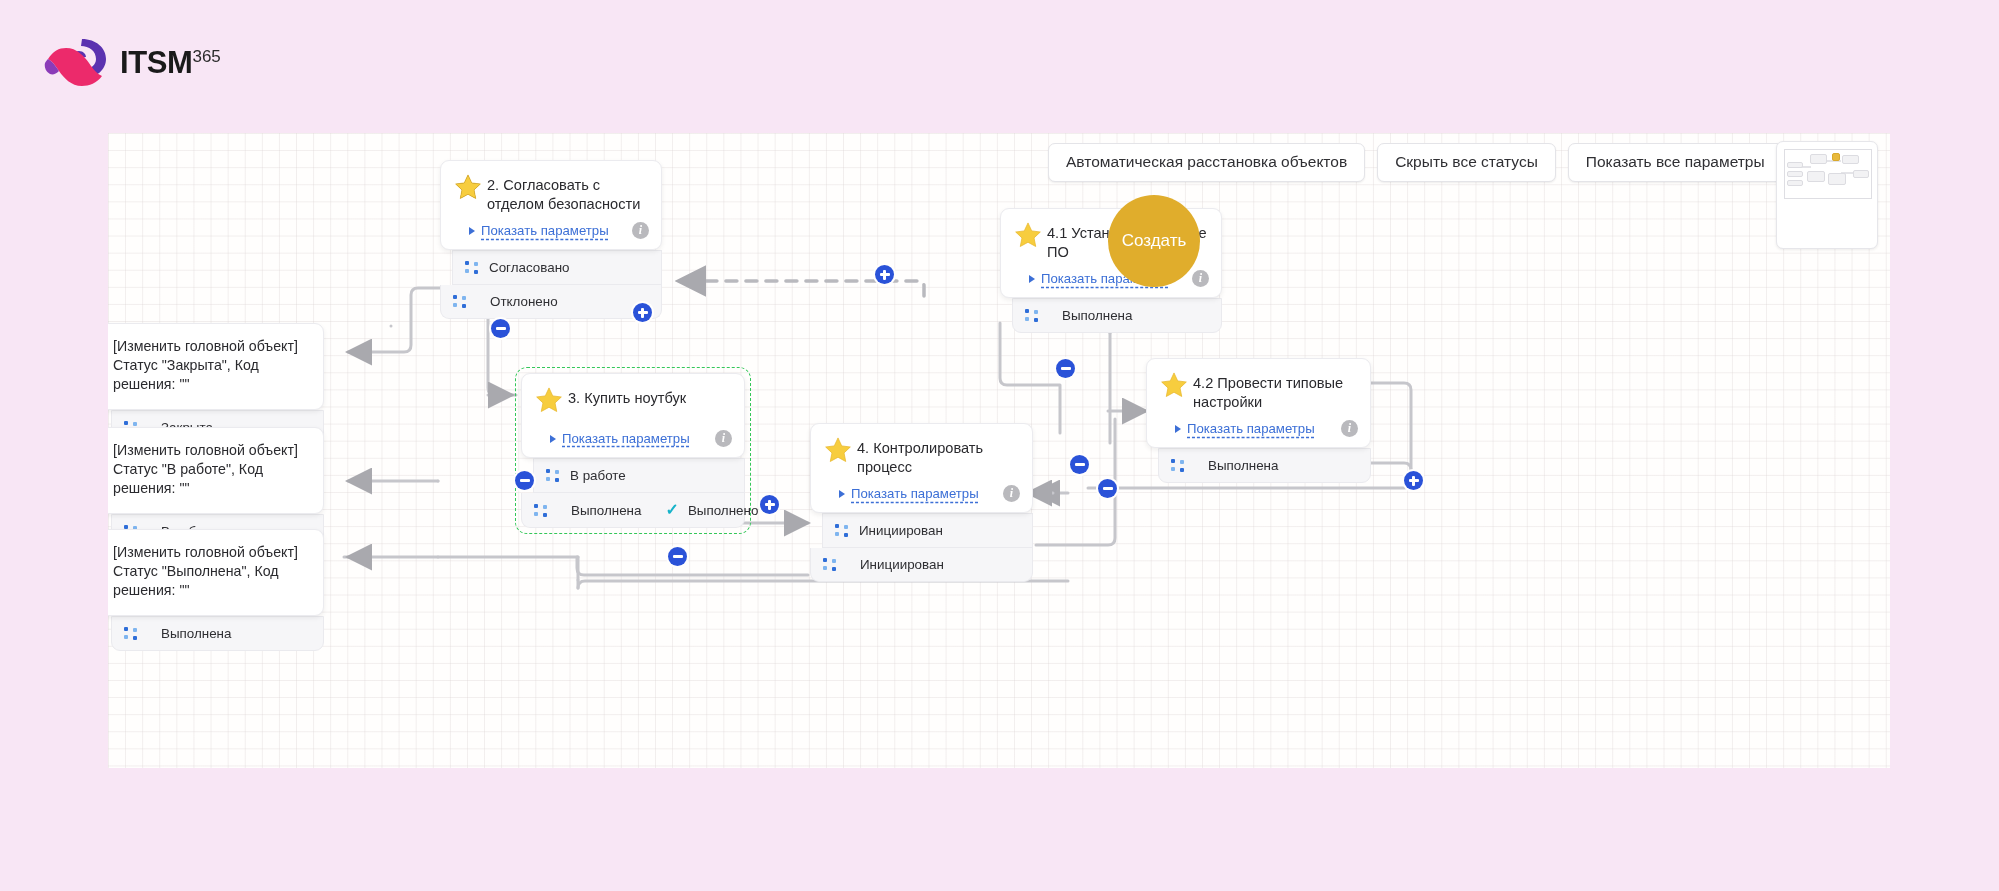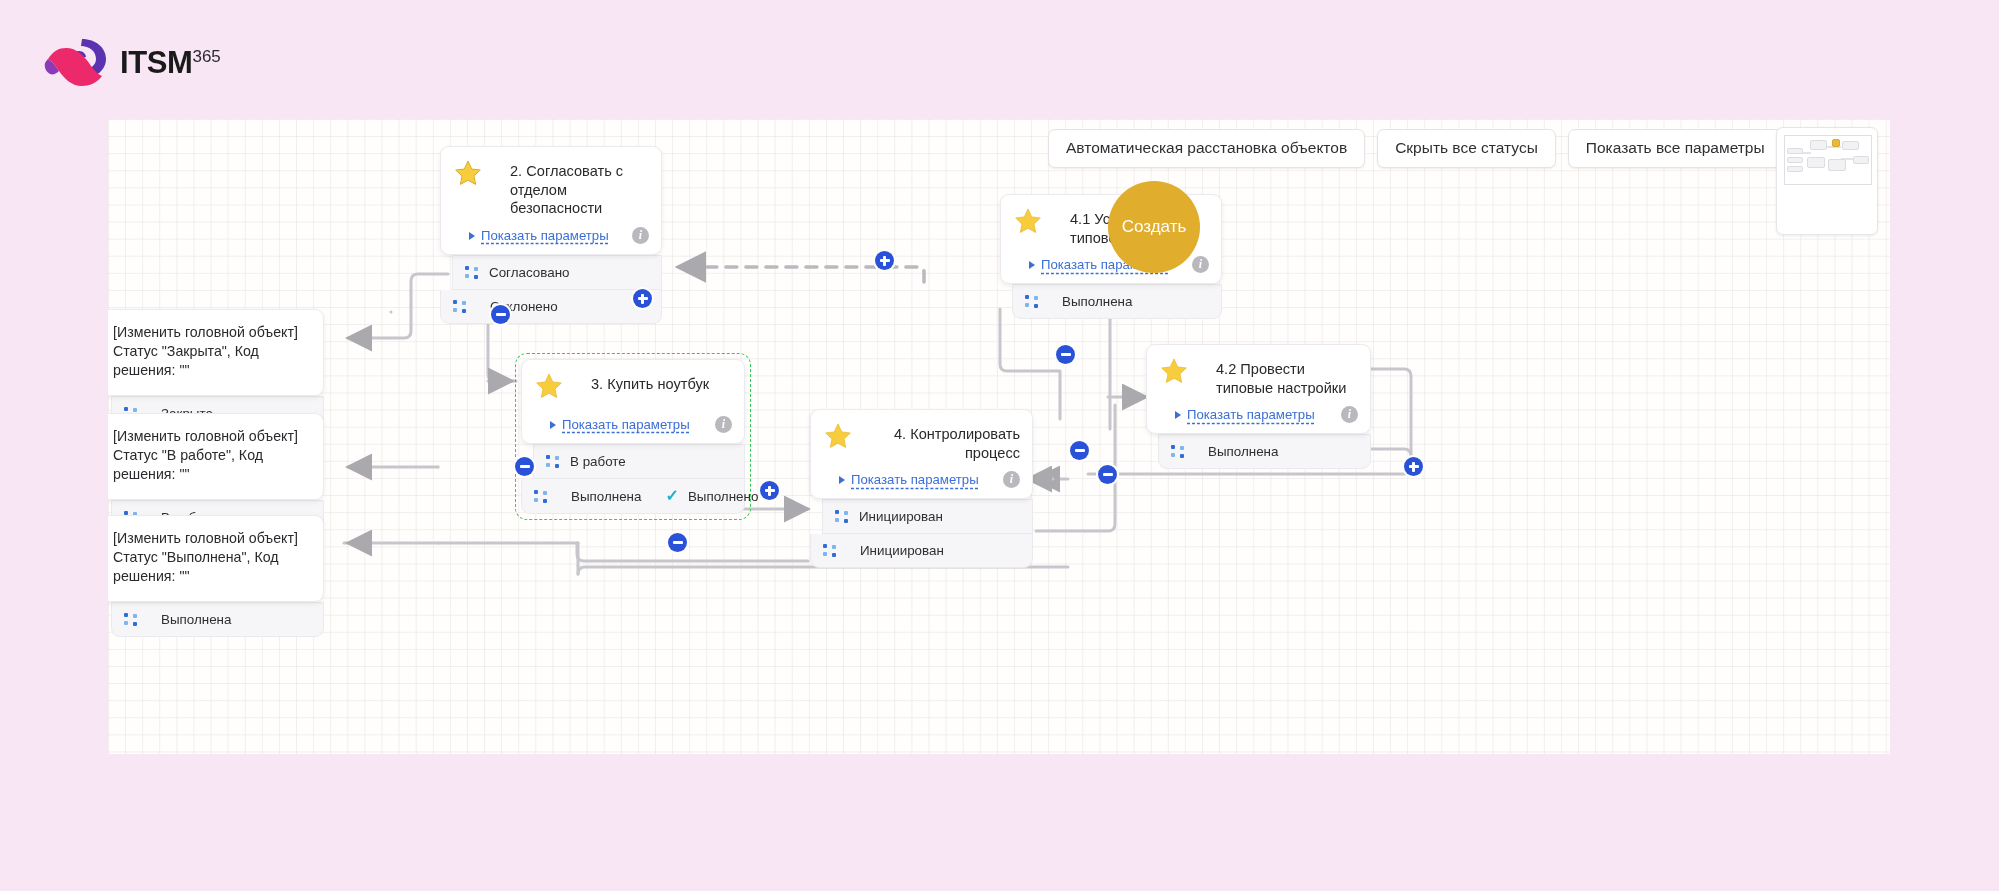--- a/index.html
+++ b/index.html
@@ -13,21 +13,21 @@
   #page { position: relative; width: 1999px; height: 891px; background: #f8e6f5; }
 
   
   .logo-wrap { position: absolute; left: 44px; top: 36px; display: flex; align-items: center; gap: 10px; }
   .logo-mark { width: 66px; height: 52px; position: relative; }
   .logo-text { font-size: 31px; font-weight: 700; color: #1a1a1a; letter-spacing: -0.4px; line-height: 1; }
   .logo-text sup { font-size: 17px; font-weight: 400; color: #2b2b2b; vertical-align: super; letter-spacing: 0; }
 
   
   .canvas {
-    position: absolute; left: 108px; top: 119px; width: 1782px; height: 635px;
+    position: absolute; left: 108px; top: 133px; width: 1782px; height: 635px;
     background-color: #fffefd;
     background-image:
       linear-gradient(to right, rgba(222,214,214,0.40) 1px, transparent 1px),
       linear-gradient(to bottom, rgba(222,214,214,0.40) 1px, transparent 1px);
     background-size: 17.1px 17.1px;
     overflow: hidden;
   }
 
   
   .toolbar { position: absolute; left: 940px; top: 10px; display: flex; gap: 12px; z-index: 40; }
@@ -52,21 +52,21 @@
   
   .edges { position: absolute; left: 0; top: 0; width: 1782px; height: 635px; z-index: 5; pointer-events: none; }
 
   
   .node { position: absolute; width: 222px; z-index: 20; }
   .node-head {
     background: #fff; border: 1px solid #ebebef; border-radius: 9px;
     box-shadow: 0 2px 5px rgba(0,0,0,0.07); position: relative; z-index: 3;
     padding: 11px 12px 10px;
   }
-  .node-title-row { display: flex; align-items: flex-start; gap: 27px; min-height: 36px; }
+  .node-title-row { display: flex; align-items: flex-start; gap: 4px; min-height: 36px; }
   .star { flex: 0 0 auto; width: 30px; height: 29px; margin-top: 1px; }
   .node-title { font-size: 14.6px; color: #2a2a2e; line-height: 1.28; padding-top: 4px; }
   .params-row { display: flex; align-items: center; justify-content: space-between; margin-top: 9px; }
   .params-link { display: flex; align-items: center; gap: 6px; cursor: pointer; padding-left: 16px; }
   .caret { width: 0; height: 0; border-left: 6px solid #3c6fd6; border-top: 4.5px solid transparent; border-bottom: 4.5px solid transparent; }
   .params-text { font-size: 13.2px; color: #3c6fd6; text-decoration: underline; text-decoration-style: dashed; text-underline-offset: 3px; }
   .info-icon { width: 17px; height: 17px; border-radius: 50%; background: #b9b9bd; color: #fff; font-size: 12px; font-weight: 700; font-style: italic; display: flex; align-items: center; justify-content: center; font-family: "Liberation Serif", serif; }
 
   .node-statuses { margin-top: -7px; padding-top: 7px; position: relative; z-index: 2; }
   .status-row {
@@ -345,21 +345,21 @@
               <i class="a"></i>
               <i class="b"></i>
               <i class="c"></i>
               <i class="d"></i>
             </span>
           <span>Выполнена</span>
         </div>
       </div>
     </div>
 
-    <div class="node" style="left:702px;top:290px;width:223px;text-align:right;">
+    <div class="node" style="left:702px;top:290px;width:223px;">
       <div class="node-head">
         <div class="node-title-row">
           <svg class="star" viewBox="0 0 24 24">
               <path d="M12 1.6l3.1 6.6 7.1.9-5.2 4.9 1.4 7.1L12 17.6 5.6 21.1 7 14 1.8 9.1l7.1-.9z" fill="#f7cd3e" stroke="#e8b52a" stroke-width="0.6"></path>
             </svg>
           <div class="node-title">4. Контролировать процесс</div>
         </div>
         <div class="params-row">
           <div class="params-link">
             <span class="caret"></span>

